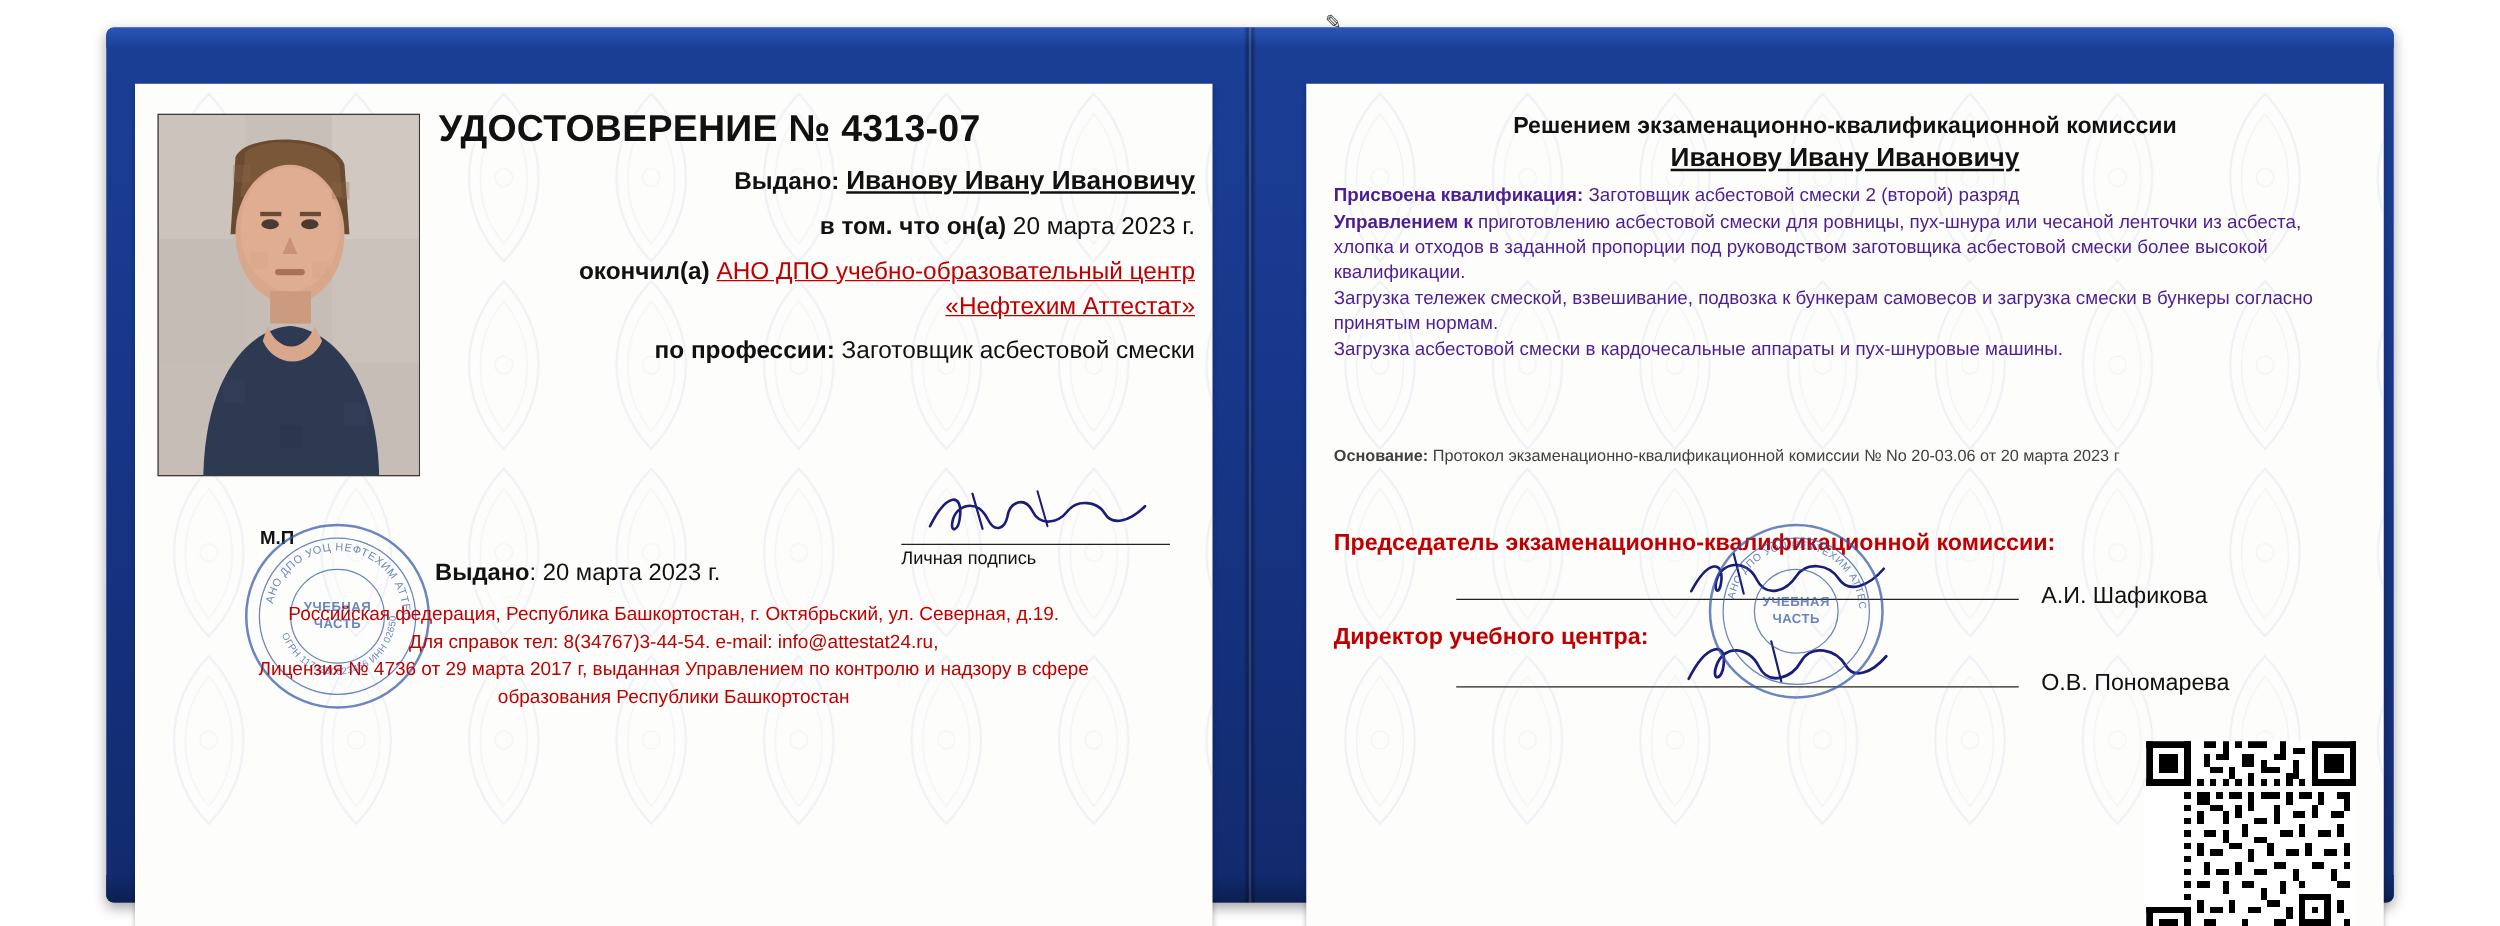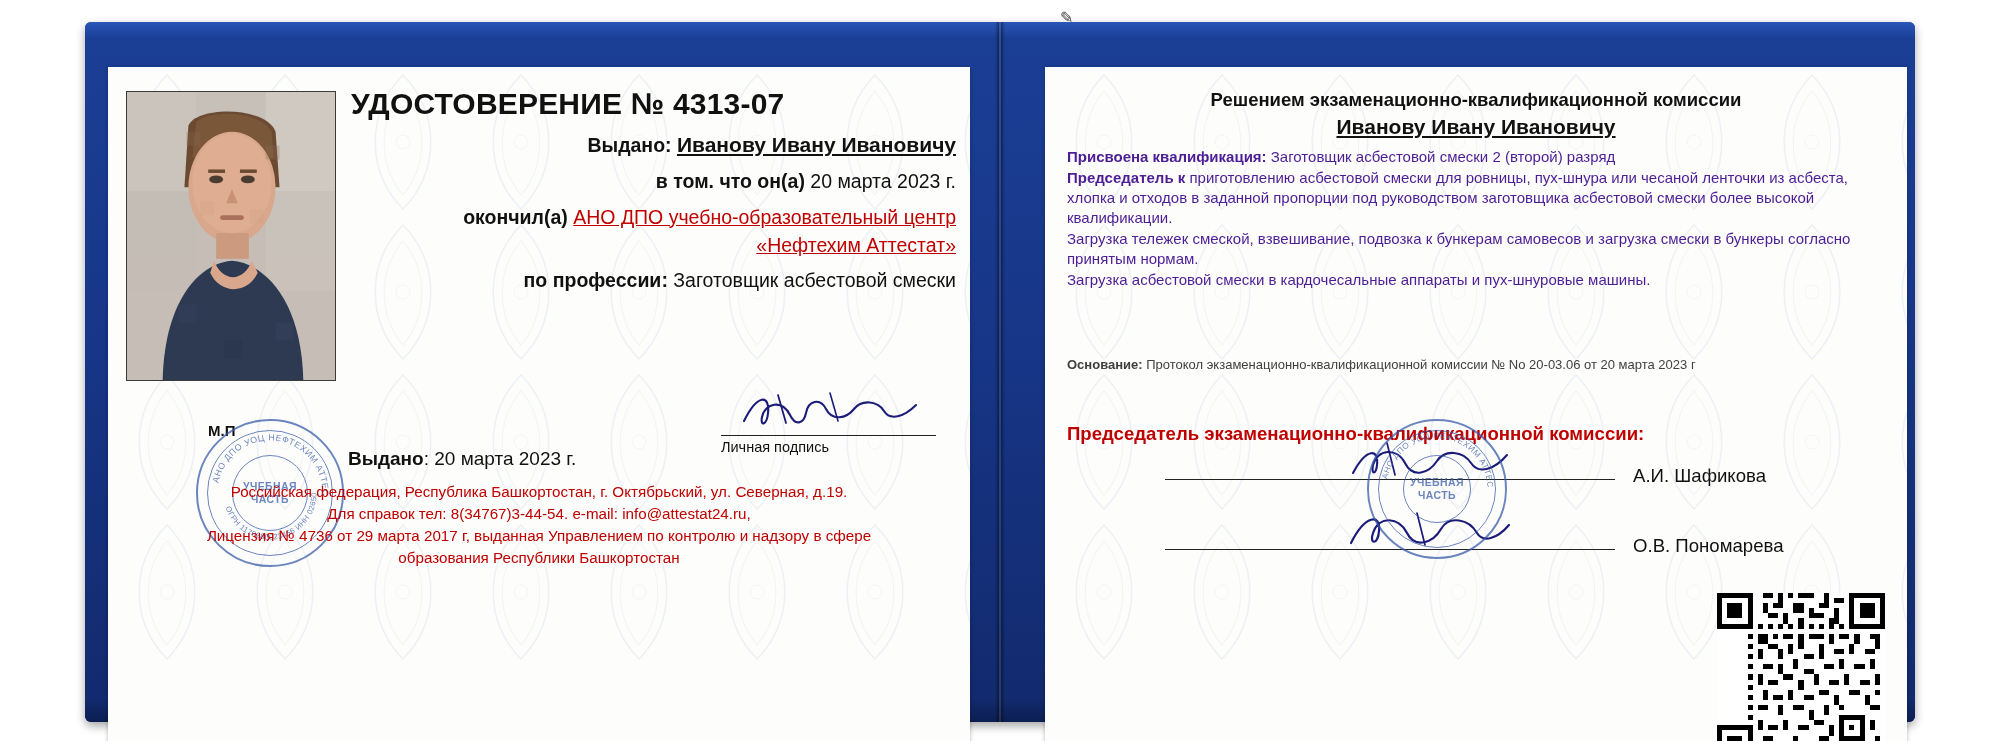--- a/index.html
+++ b/index.html
@@ -382,41 +382,45 @@
 
       <div class="page-inner">
         <div class="r-head">Решением экзаменационно-квалификационной комиссии</div>
         <div class="r-name">Иванову Ивану Ивановичу</div>
 
         <div class="r-body">
           <p>
             <b>Присвоена квалификация:</b><span> Заготовщик асбестовой смески 2 (второй) разряд</span>
           </p>
           <p>
-            <b>Председатель к</b><span> приготовлению асбестовой смески для ровницы, пух-шнура или чесаной ленточки из асбеста, хлопка и отходов в заданной пропорции под руководством заготовщика асбестовой смески более высокой квалификации.</span>
+            <b>Управлением к</b><span> приготовлению асбестовой смески для ровницы, пух-шнура или чесаной ленточки из асбеста, хлопка и отходов в заданной пропорции под руководством заготовщика асбестовой смески более высокой квалификации.</span>
           </p>
           <p>Загрузка тележек смеской, взвешивание, подвозка к бункерам самовесов и загрузка смески в бункеры согласно принятым нормам.</p>
           <p>Загрузка асбестовой смески в кардочесальные аппараты и пух-шнуровые машины.</p>
         </div>
 
         <div class="r-basis">
           <b>Основание:</b><span> Протокол экзаменационно-квалификационной комиссии № No 20-03.06 от 20 марта 2023 г</span>
         </div>
 
         <div class="r-sign-row a">
           <div class="label">Председатель экзаменационно-квалификационной</div>
           <div class="label">комиссии:</div>
         </div>
         <div class="r-sign-line" style="left:120px; top:412px; width:450px;"></div>
         <svg style="position:absolute; left:300px; top:372px;" width="170" height="44" viewBox="0 0 170 44">
           <path d="M8 34 C22 8, 34 10, 32 26 C31 36, 26 36, 28 26 C32 10, 52 8, 60 24 C68 40, 84 34, 92 22 C100 10, 118 12, 126 24 C134 36, 150 30, 162 16" fill="none" stroke="#1b1b7a" stroke-width="2.1" stroke-linecap="round"></path>
           <path d="M42 4 L50 36" fill="none" stroke="#1b1b7a" stroke-width="1.7" stroke-linecap="round"></path>
         </svg>
         <div class="r-person" style="left:588px; top:398px;">А.И. Шафикова</div>
 
+        <div class="r-sign-row b">
+          <div class="label">Директор учебного</div>
+          <div class="label">центра:</div>
+        </div>
         <div class="r-sign-line" style="left:120px; top:482px; width:450px;"></div>
         <svg style="position:absolute; left:300px; top:440px;" width="170" height="46" viewBox="0 0 170 46">
           <path d="M6 36 C20 8, 36 6, 34 24 C33 38, 24 38, 28 26 C34 8, 54 10, 62 26 C70 42, 88 36, 96 22 C104 8, 124 12, 132 26 C138 36, 152 32, 164 18" fill="none" stroke="#1b1b7a" stroke-width="2.2" stroke-linecap="round"></path>
           <path d="M72 6 L80 38" fill="none" stroke="#1b1b7a" stroke-width="1.7" stroke-linecap="round"></path>
         </svg>
         <div class="r-person" style="left:588px; top:468px;">О.В. Пономарева</div>
 
         <div class="stamp stamp-right-page">
           <div class="ring2"></div>
           <div class="ring3"></div>

